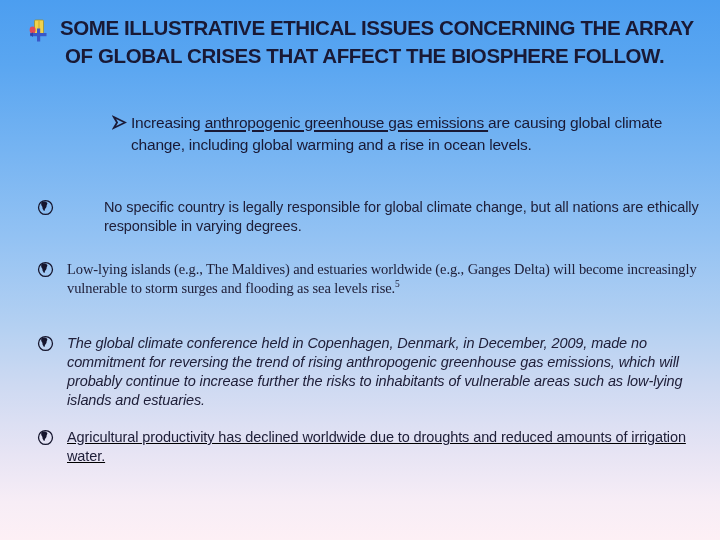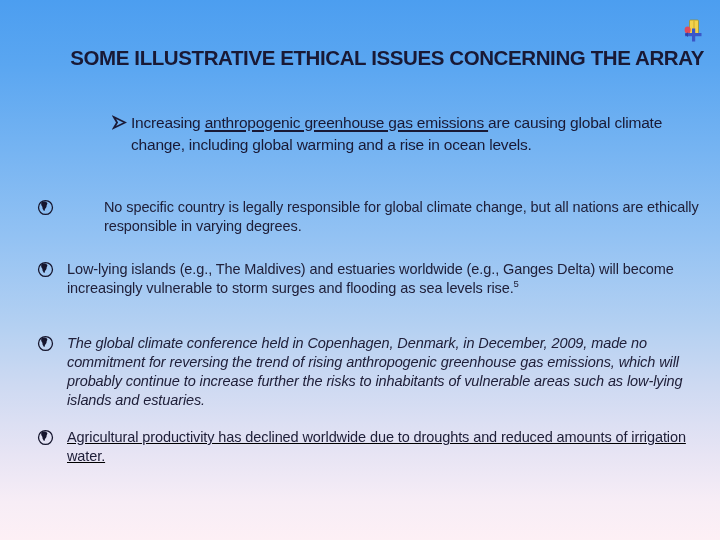--- a/index.html
+++ b/index.html
@@ -24,22 +24,21 @@
       #e7e4f4 84%,
       #f7edf6 93%,
       var(--bg-bottom, #fdf0f5) 100%);
   }
   .title-row {
     position: absolute;
     top: 14px;
     left: 28px;
     width: 676px;
     display: flex;
-    align-items: flex-end;
-    flex-direction: column;
+    align-items: flex-start;
   }
   .title-icon {
     flex: 0 0 auto;
     width: 21px;
     height: 25px;
     margin-top: 5px;
   }
   .title-text {
     margin-left: 11px;
     color: var(--ink, #191935);
@@ -96,21 +95,21 @@
     color: var(--ink-body, #20203a);
     font-size: 14.5px;
     line-height: 19px;
     letter-spacing: -0.1px;
   }
   .bullet-text sup {
     font-size: 9.5px;
     line-height: 0;
   }
   .b1 { top: 198px; gap: 37px; }
-  .b2 { top: 260px; }
+  .b2 { top: 260px; font-family: Liberation Serif, serif; }
   .b3 { top: 334px; font-style: italic; }
   .b4 { top: 428px; text-decoration: underline; }
 </style>
 </head>
 <body>
 
 <div class="slide">
 
   <div class="title-row">
     <span class="title-icon">
@@ -118,20 +117,21 @@
         <rect x="6.5" y="1" width="9" height="13.5" rx="1" fill="#f2d24b" stroke="#9a8a22" stroke-width="0.7"></rect>
         <line x1="11" y1="1.5" x2="11" y2="14" stroke="#c9a92f" stroke-width="1"></line>
         <ellipse cx="4.6" cy="11" rx="3" ry="3.4" fill="#e14a5a"></ellipse>
         <rect x="9" y="9.5" width="3.2" height="13" fill="#3a57c8"></rect>
         <rect x="2" y="14" width="16.5" height="3.2" fill="#3a57c8"></rect>
         <polygon points="2,15.6 5,13.2 5,18 " fill="#2c43a5"></polygon>
       </svg>
     </span>
     <div class="title-text">
       <div class="title-line1">SOME ILLUSTRATIVE ETHICAL ISSUES CONCERNING THE ARRAY</div>
+      <div class="title-line2">OF GLOBAL CRISES THAT AFFECT THE BIOSPHERE FOLLOW.</div>
     </div>
   </div>
 
   <div class="keypoint-row">
     <span class="arrow-icon">
       <svg width="15" height="15" viewBox="0 0 16 16">
         <path d="M2 2.2 L14 8 L2 13.8 L5.4 8 Z" fill="none" stroke="#1b1b38" stroke-width="1.9" stroke-linejoin="miter"></path>
       </svg>
     </span>
     <div class="keypoint-text">

